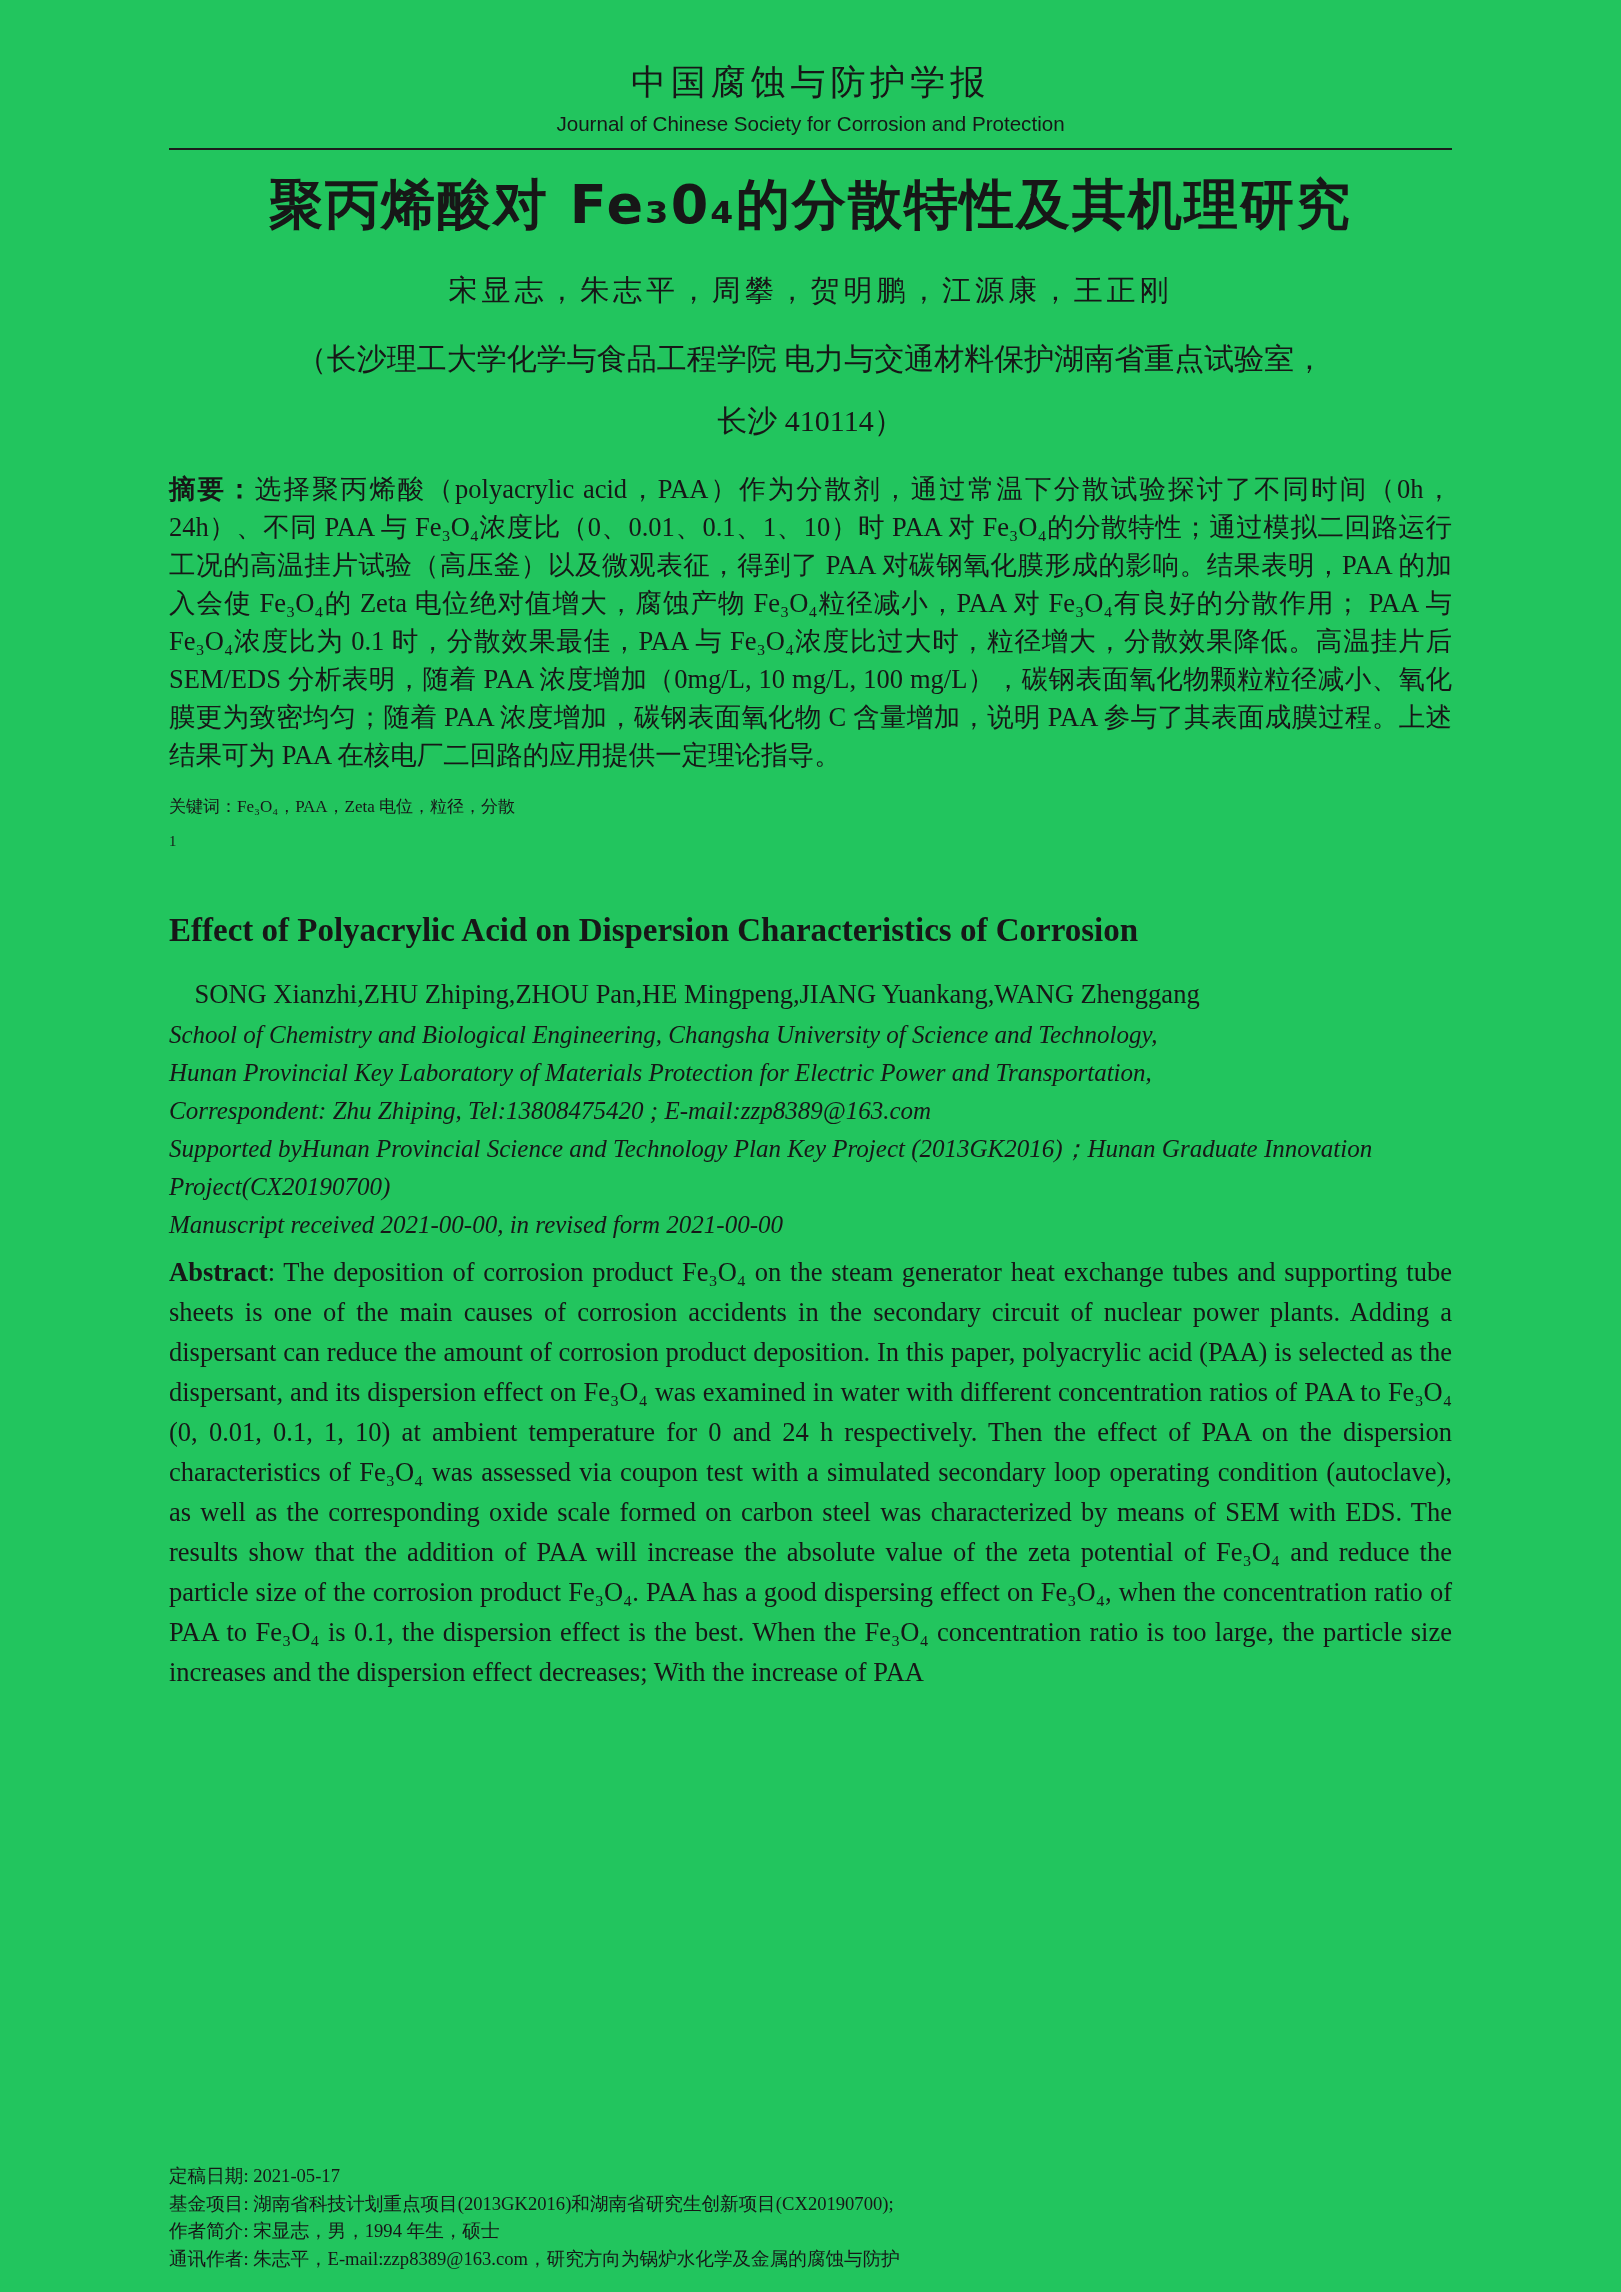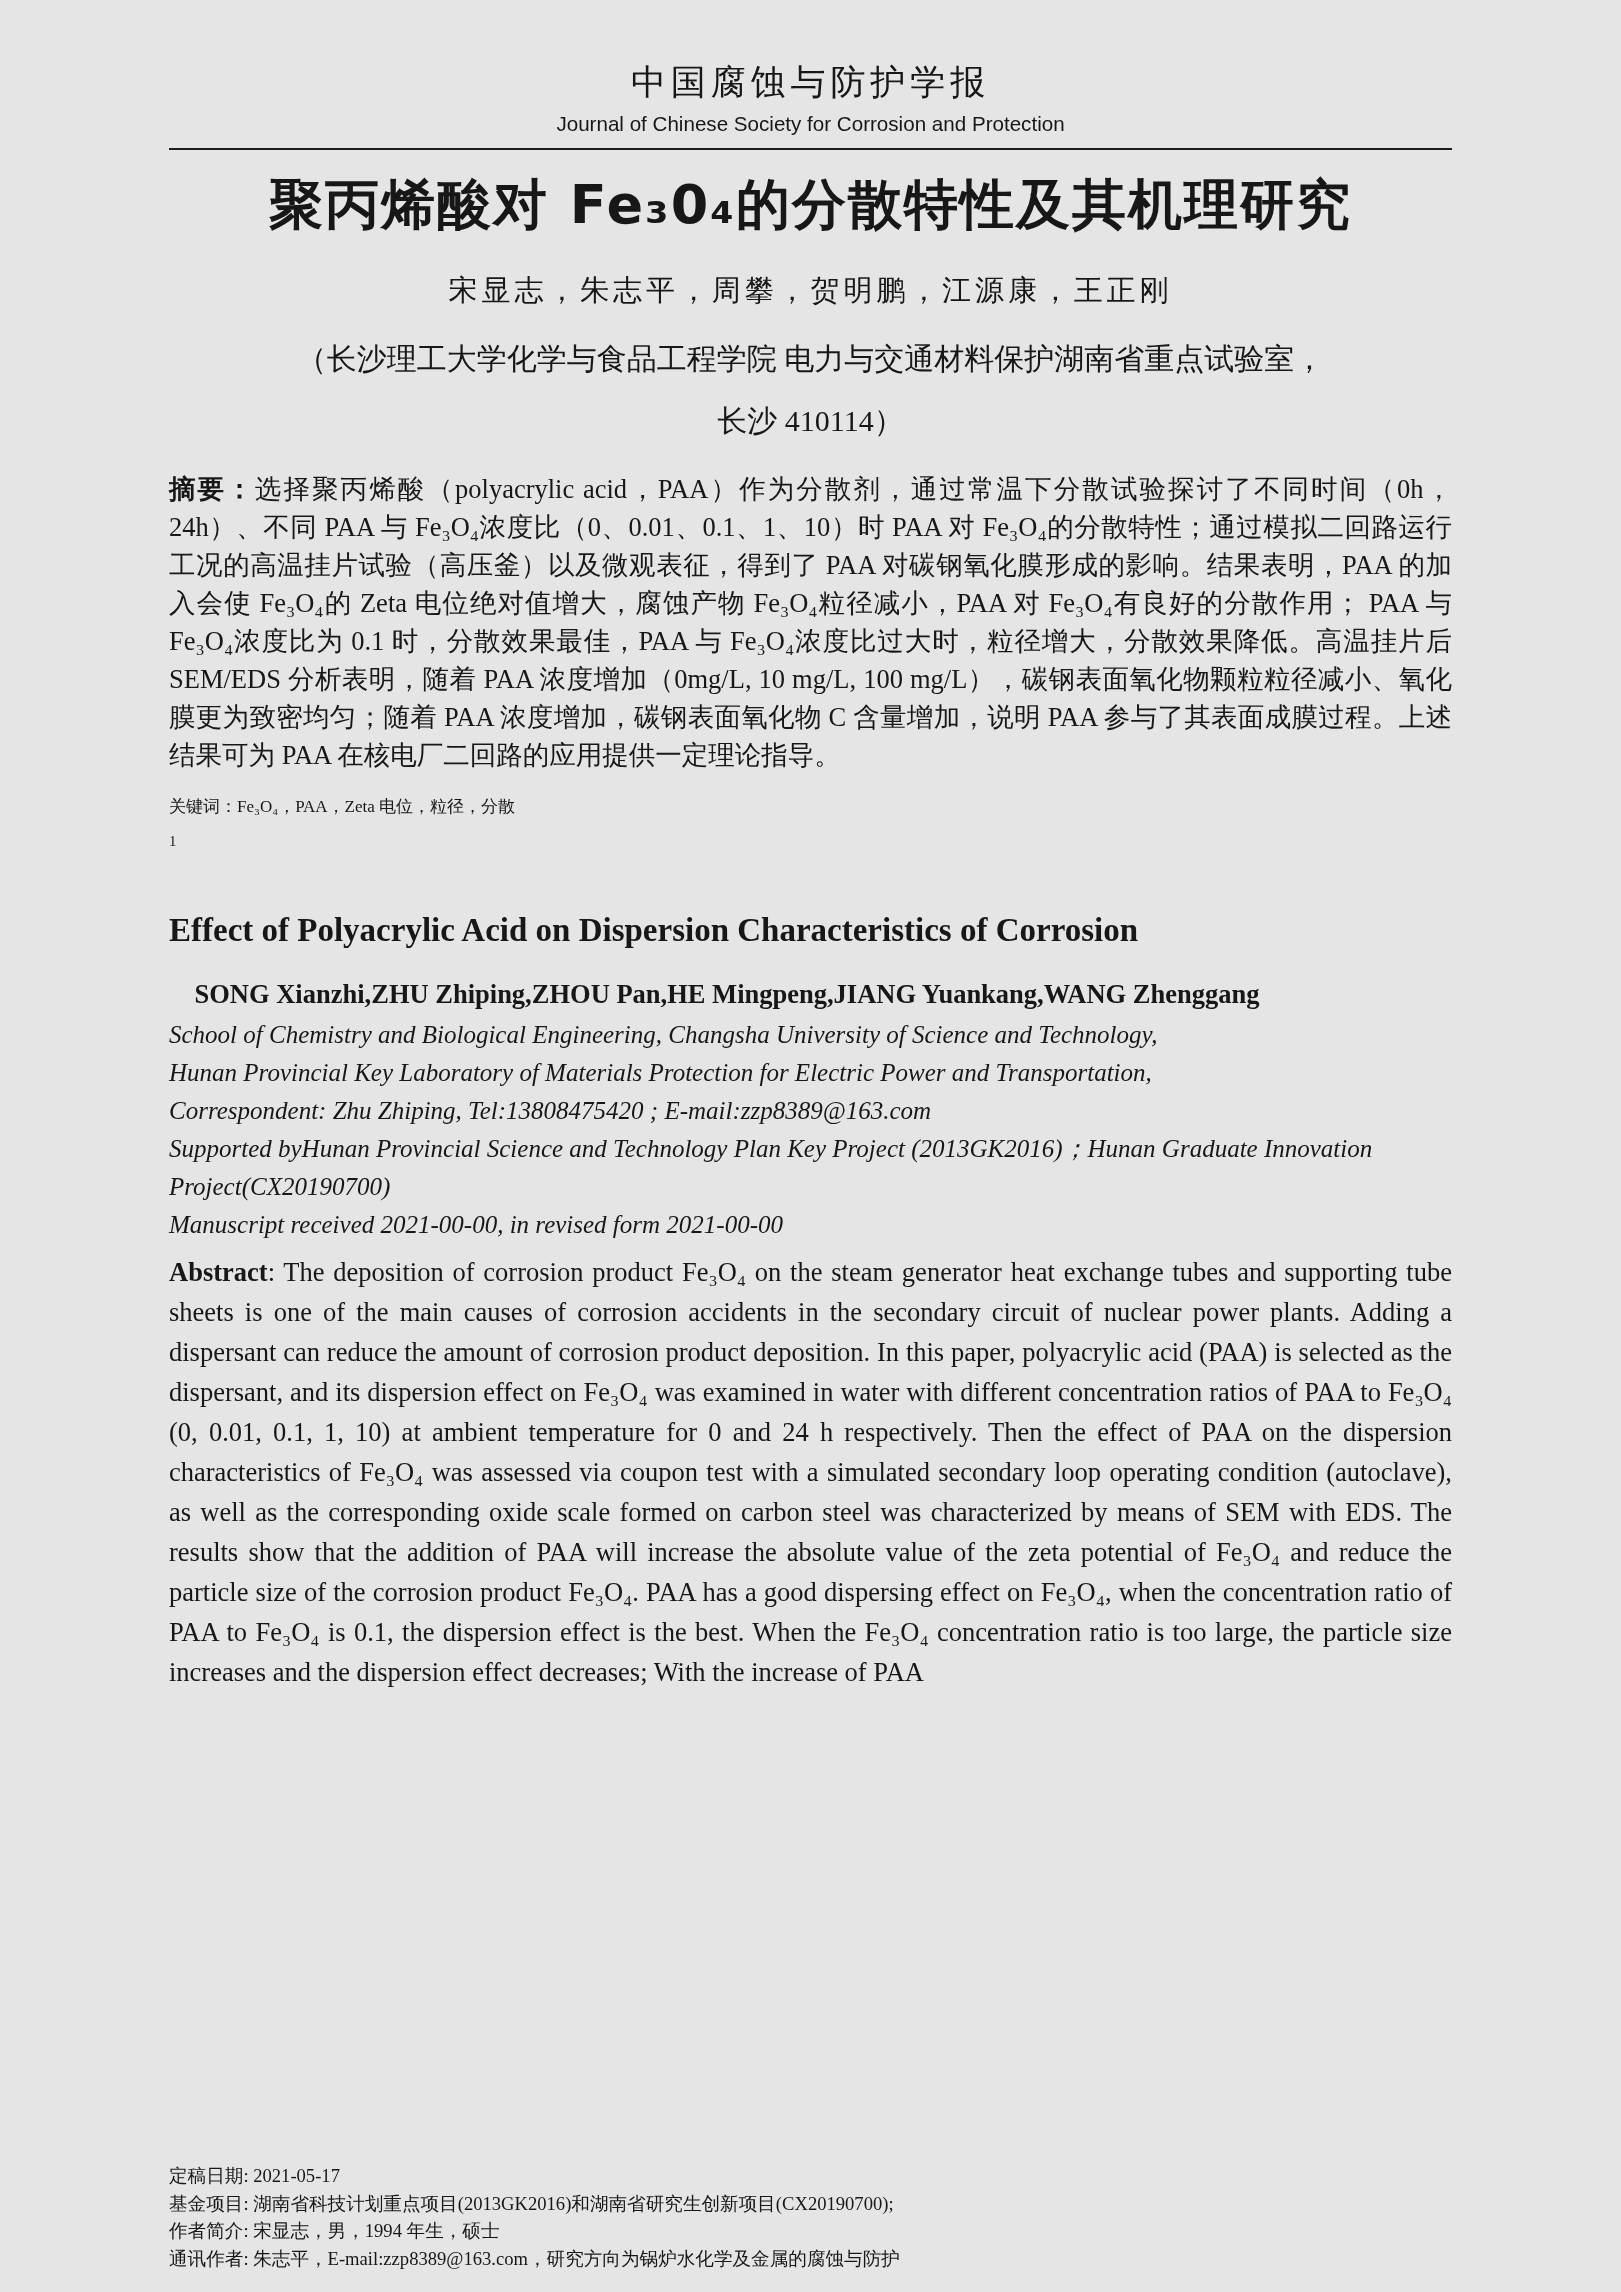--- a/index.html
+++ b/index.html
@@ -3,21 +3,21 @@
 <meta charset="utf-8">
 <style>
   html, body { margin: 0; padding: 0; background: #ffffff; }
   * { box-sizing: border-box; }
 
   .page {
     position: relative;
     width: 1621px;
     height: 2293px;
     margin: 0 auto;
-    background: #e5e5e5;
+    background: #22c55e;
     padding: 59px 169px 0 169px;
     color: #171717;
     font-family: "Liberation Serif", "DejaVu Serif", serif;
     overflow: hidden;
   }
 
   
   .journal-cn {
     text-align: center;
     font-size: 35px;
@@ -83,21 +83,20 @@
     margin: 43px 0 0 0;
     font-size: 33px;
     font-weight: 700;
     line-height: 73px;
   }
   .title-en.second { margin: 0; }
   .authors-en {
     margin-top: 11.8px;
     font-size: 26.5px;
     text-indent: 25.5px;
-    font-weight: bold;
   }
   .affil-block { margin-top: 5.9px; }
   .affil-en {
     font-size: 25px;
     font-style: italic;
     line-height: 38px;
   }
   .abstract-en {
     margin: 7.8px 0 0 0;
     font-size: 26.5px;

